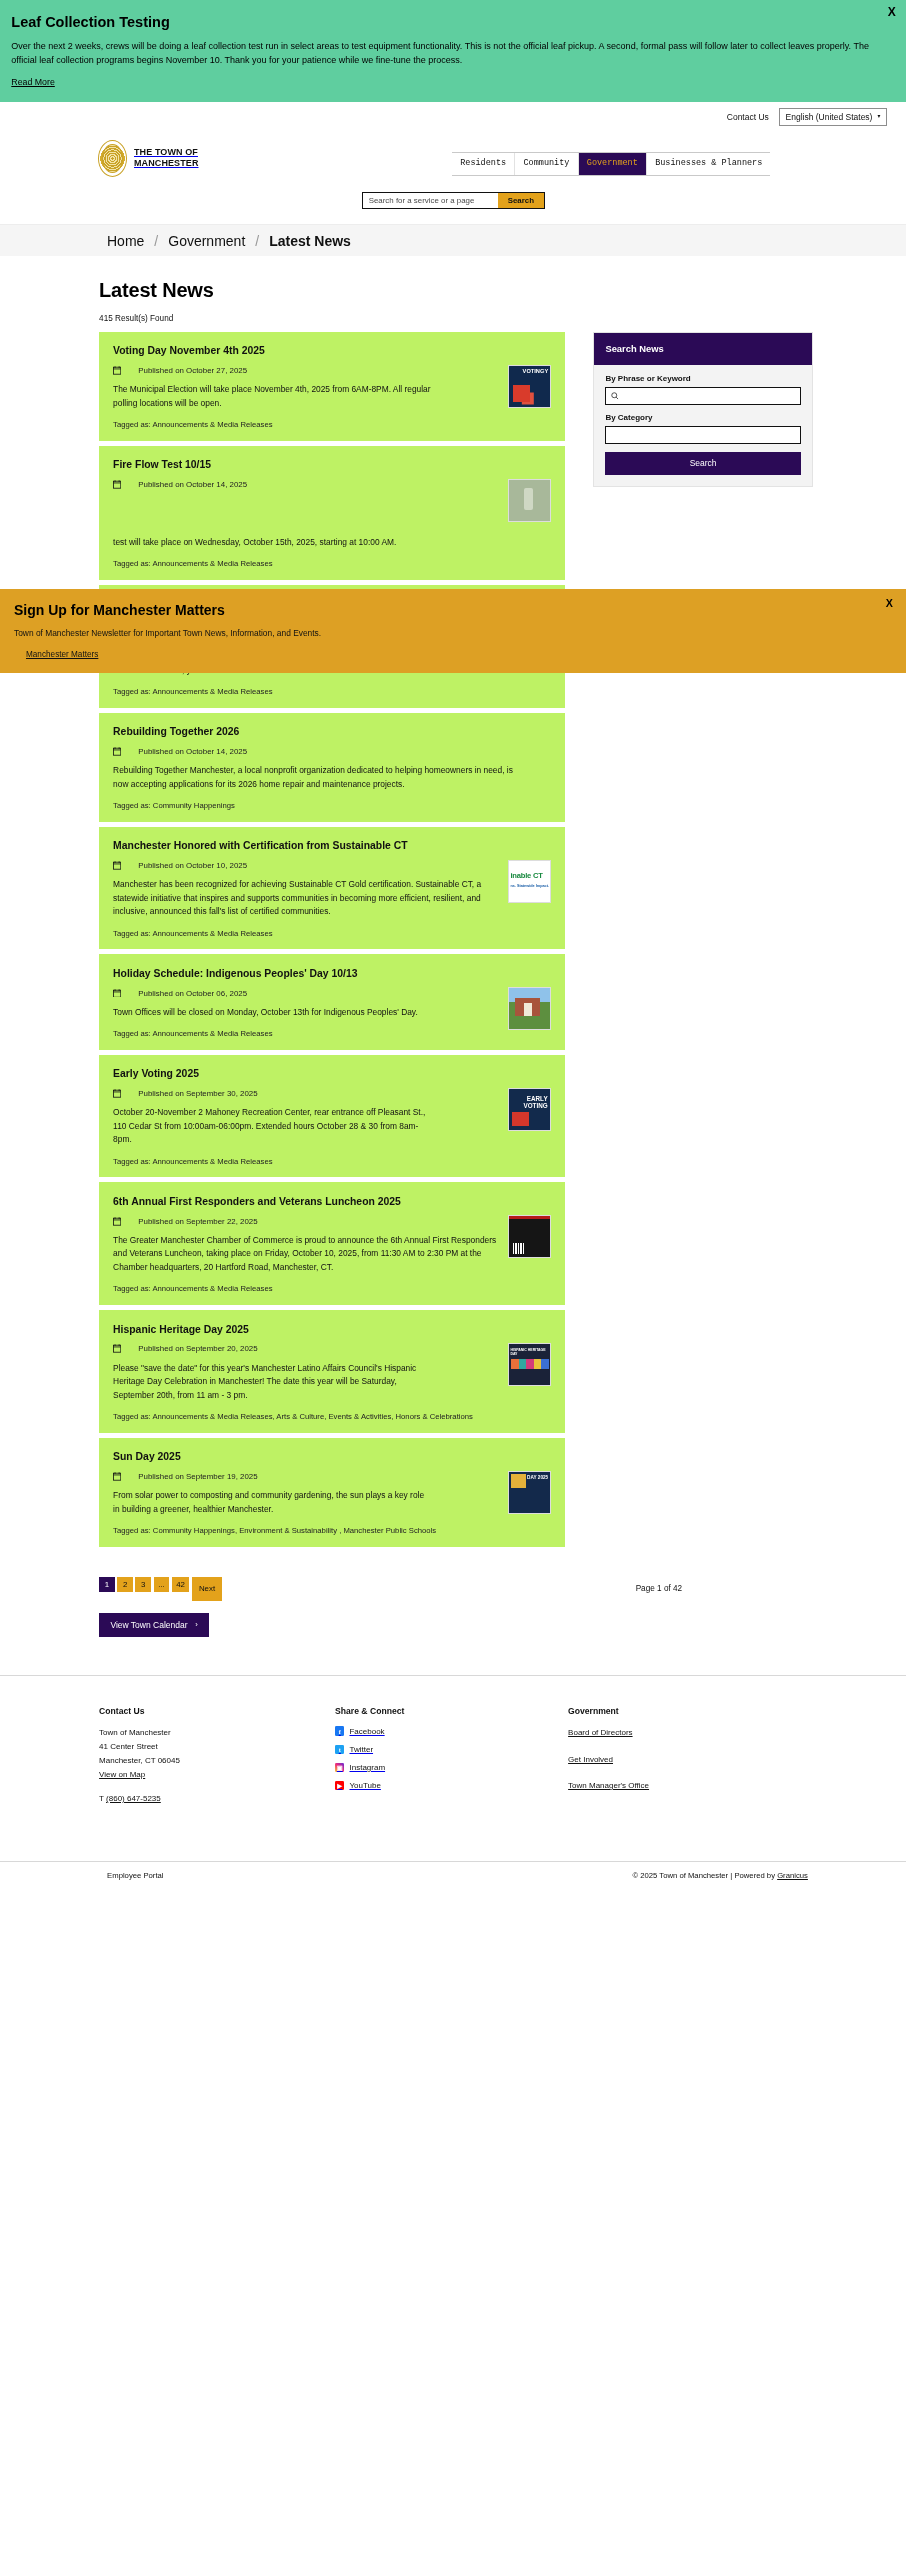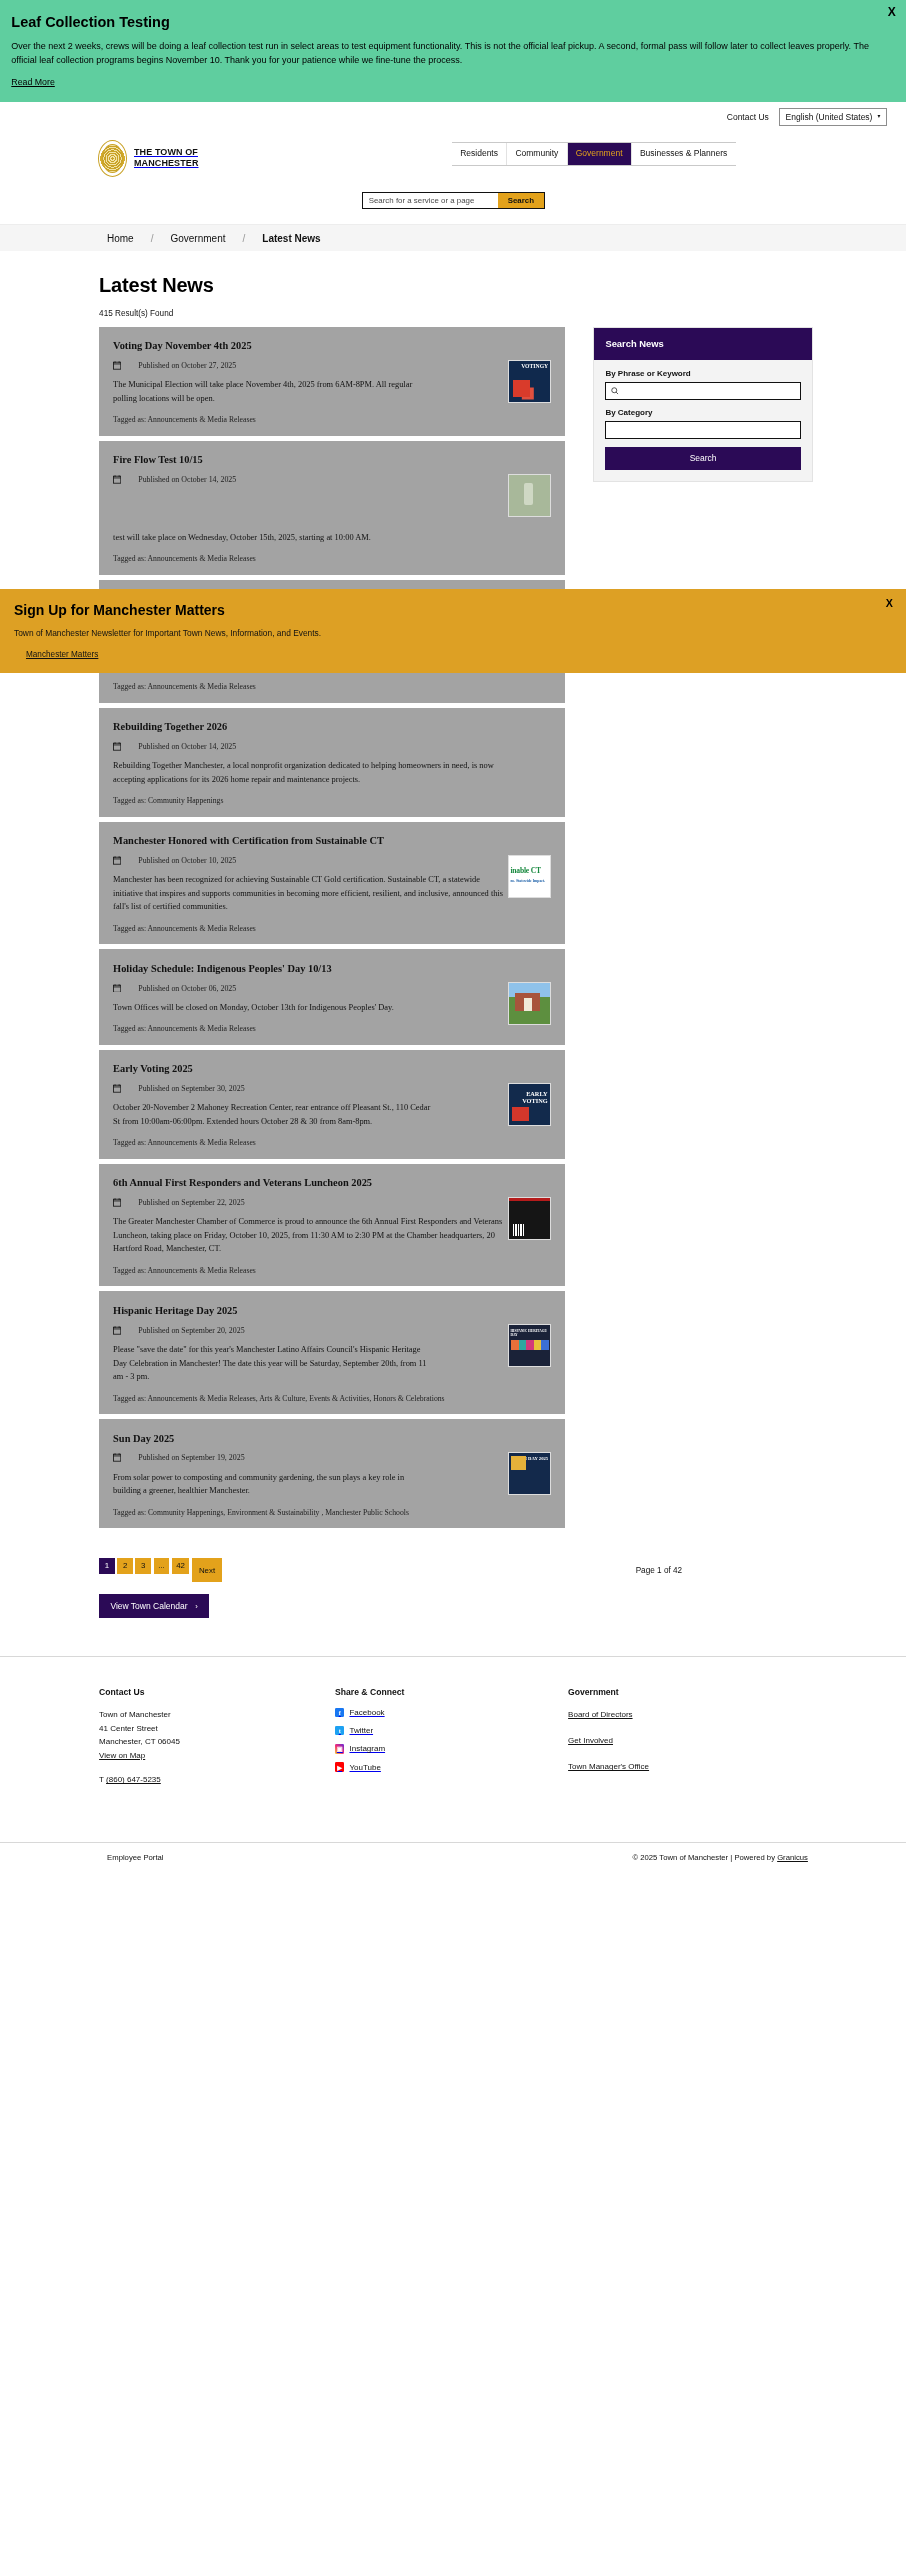--- a/index.html
+++ b/index.html
@@ -114,24 +114,25 @@
     font-size: 9px;
     font-weight: bold;
     line-height: 1.22;
     letter-spacing: 0.1px;
     color: #111;
     text-transform: uppercase;
   }
   .mainnav {
     position: absolute;
     left: 452px;
-    top: 11px;
+    top: 21px;
     display: flex;
     border-top: 1.9px solid #c9c9c9;
     border-bottom: 1.9px solid #c9c9c9;
+    font-family: Liberation Mono, monospace;
   }
   .navitem {
     padding: 5px 8.2px;
     font-size: 8.5px;
     color: #111;
     text-decoration: none;
     border-left: 0.6px solid #e2e2e2;
     line-height: 1.4;
     white-space: nowrap;
     cursor: pointer;
@@ -177,21 +178,21 @@
     cursor: pointer;
     font-family: "Liberation Sans", sans-serif;
   }
 
   
   .breadcrumb-band {
     background: #f5f5f5;
     padding: 7.6px 0 7.6px 107px;
     border-top: 0.6px solid #ededed;
   }
-  .breadcrumb { display: flex; align-items: center; gap: 17px; font-size: 10px; }
+  .breadcrumb { display: flex; align-items: center; gap: 10px; font-size: 14px; }
   .breadcrumb a { color: #111; text-decoration: none; }
   .breadcrumb .sep { color: #999; }
   .breadcrumb .current { font-weight: bold; color: #111; }
 
   
   .page-wrap {
     width: 724px;
     margin: 0 auto;
     padding: 17.6px 0 0 0;
     position: relative;
@@ -207,26 +208,25 @@
     font-size: 8.2px;
     color: #111;
     margin: 12px 0 8.8px 7.6px;
   }
   .columns { display: flex; gap: 0; align-items: flex-start; }
   .col-main { width: 466px; margin-left: 7.6px; }
   .col-side { width: 220px; margin-left: 28px; }
 
   
   .news-card {
-    background: #a3a3a3;
+    background: #bef264;
     padding: 12.6px 14px 10px 14px;
     margin-bottom: 5px;
     position: relative;
     min-height: 57px;
-    font-family: Liberation Serif, serif;
   }
   .nc-title {
     font-size: 10.4px;
     font-weight: bold;
     color: #111;
     line-height: 1.3;
     margin-bottom: 8.2px;
     max-width: 403px;
   }
   .nc-meta {

